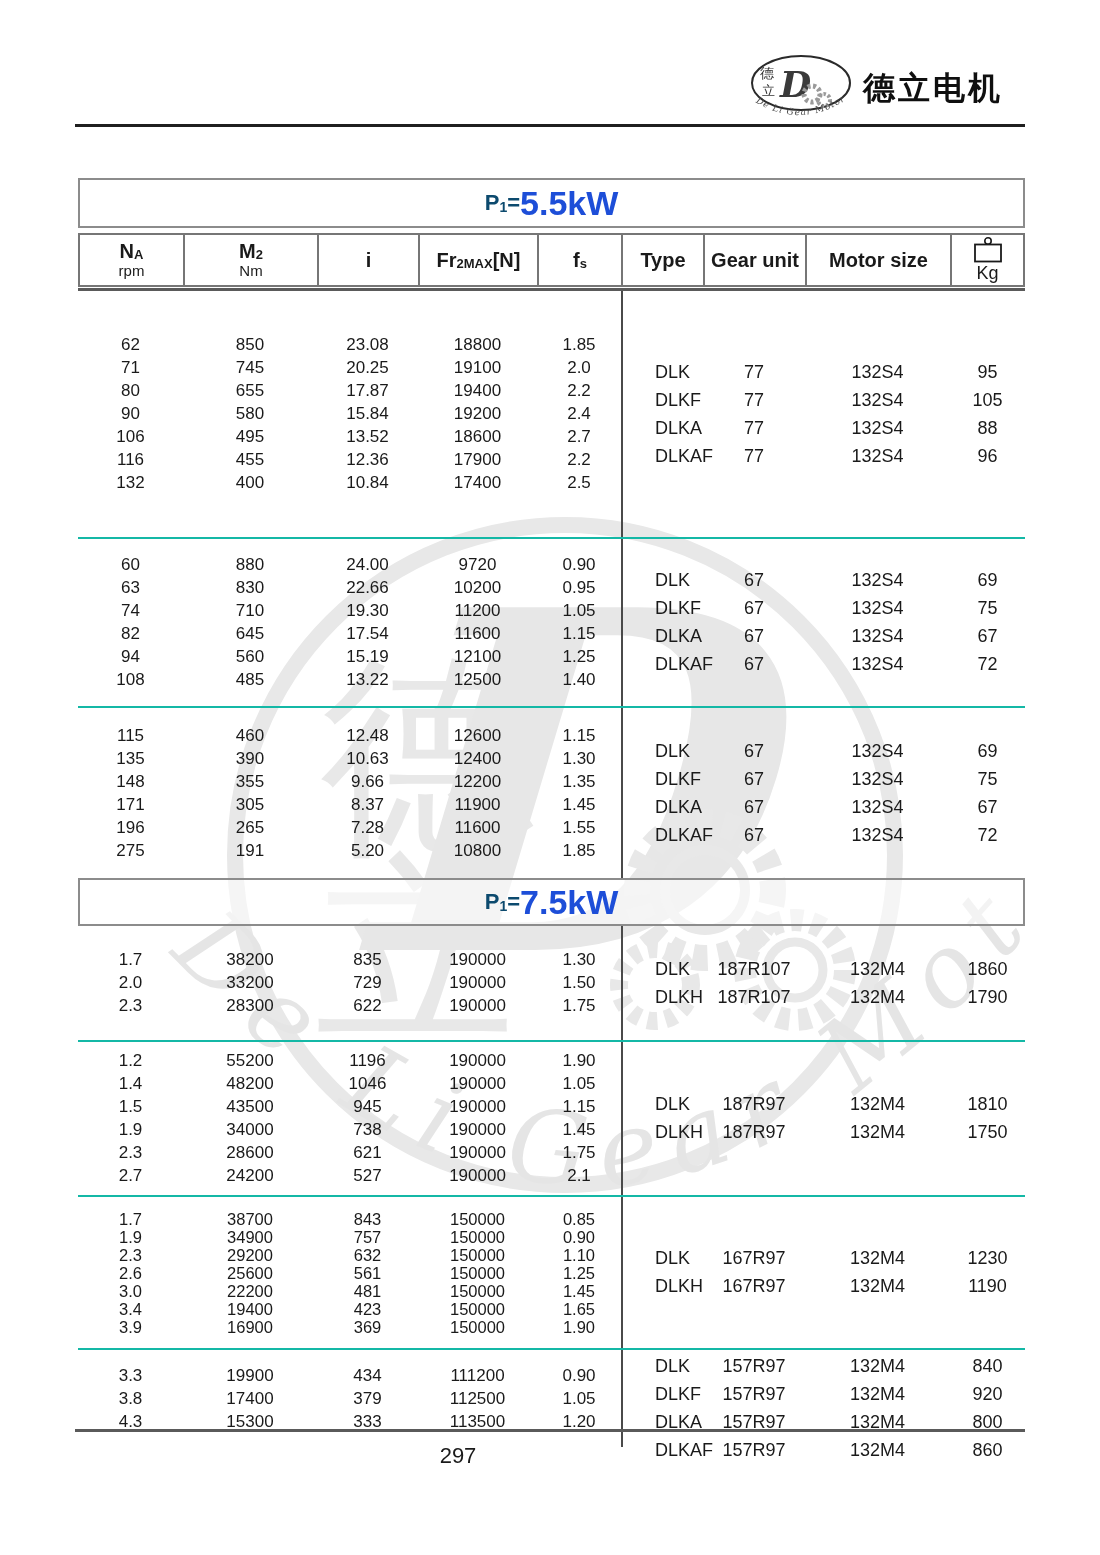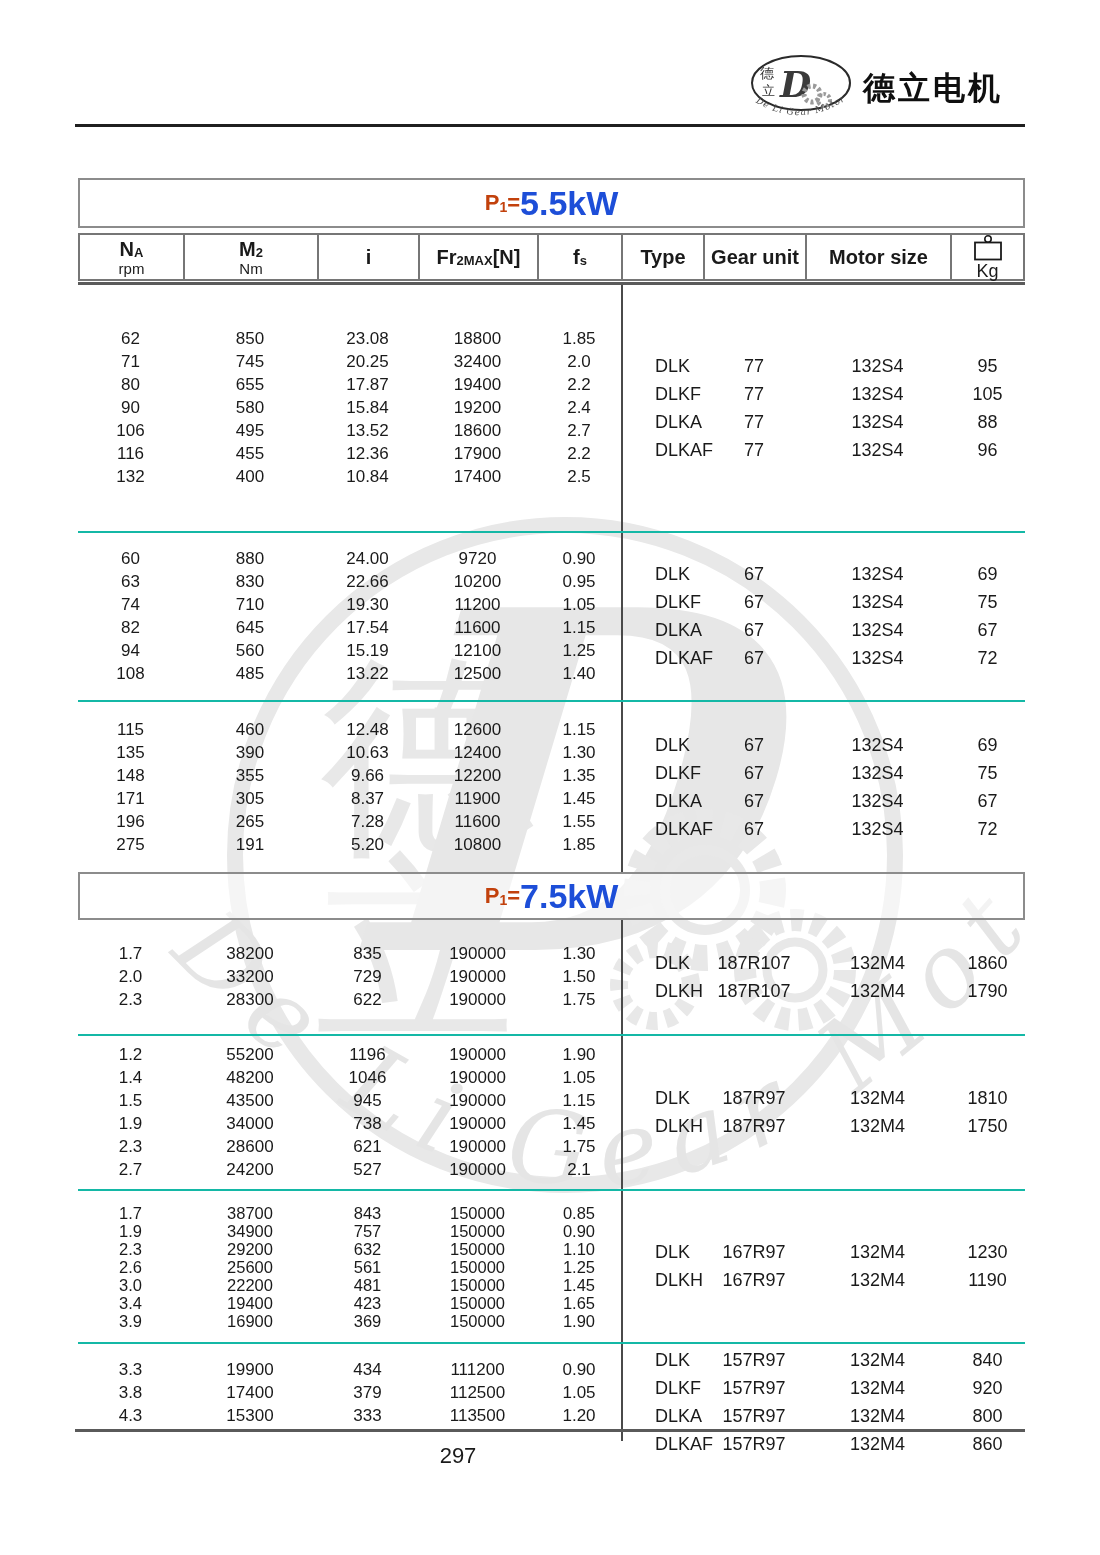--- a/index.html
+++ b/index.html
@@ -24,26 +24,26 @@
   
   .watermark{position:absolute;left:0;top:0;z-index:0;pointer-events:none;}
 
   
   .table-area{position:absolute;left:78px;top:178px;width:947px;z-index:1;}
   .pbar{
     box-sizing:border-box;height:50px;border:2px solid #8c8c8c;background:rgba(255,255,255,0.55);
     display:flex;align-items:center;justify-content:center;margin-bottom:5px;
   }
   .pbar.second{margin-bottom:0;height:48px;}
-  .p-pre{font-size:22px;font-weight:bold;color:#c2410c;letter-spacing:0;}
+  .p-pre{font-size:22px;font-weight:bold;color:#0c4a6e;letter-spacing:0;}
   .p-pre sub{font-size:14px;position:relative;top:2px;vertical-align:baseline;}
   .p-val{font-size:34px;font-weight:bold;color:#1d4ed8;letter-spacing:0;}
 
   .col-header{
-    box-sizing:border-box;height:48px;margin-bottom:1px;
+    box-sizing:border-box;height:54px;margin-bottom:1px;
     border:2px solid #767676;
     display:grid;grid-template-columns:105px 134px 101px 119px 84px 82px 102px 145px 71px;
   }
   .hcell{
     border-right:2px solid #767676;
     display:flex;flex-direction:column;align-items:center;justify-content:center;
     line-height:1.05;
   }
   .hcell:last-child{border-right:none;}
   .hl{font-size:20px;font-weight:bold;}
@@ -183,21 +183,21 @@
             <div>62</div>
             <div>850</div>
             <div>23.08</div>
             <div>18800</div>
             <div>1.85</div>
           </div>
           <div class="drow">
             <div>71</div>
             <div>745</div>
             <div>20.25</div>
-            <div>32400</div>
+            <div>19100</div>
             <div>2.0</div>
           </div>
           <div class="drow">
             <div>80</div>
             <div>655</div>
             <div>17.87</div>
             <div>19400</div>
             <div>2.2</div>
           </div>
           <div class="drow">

